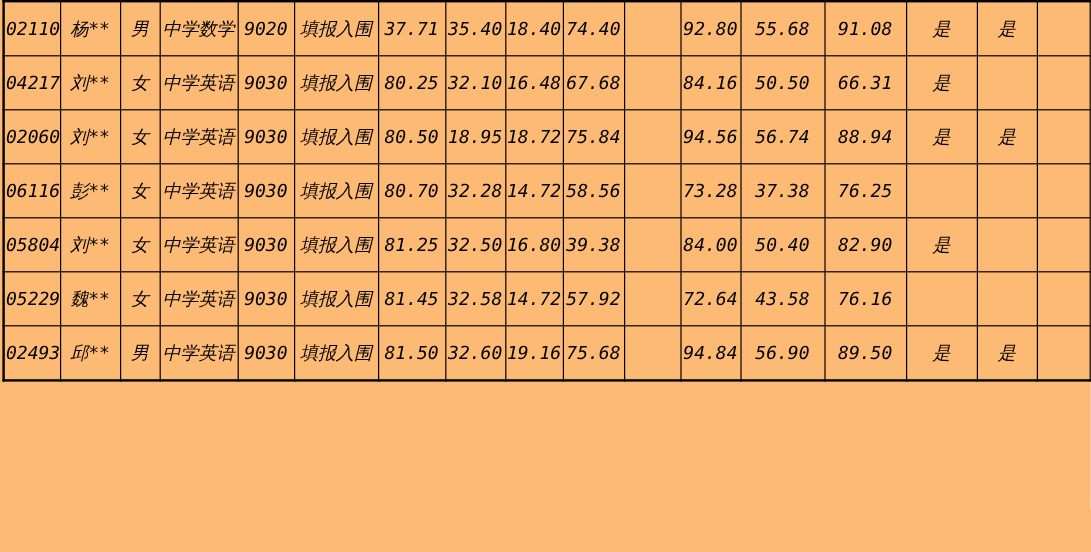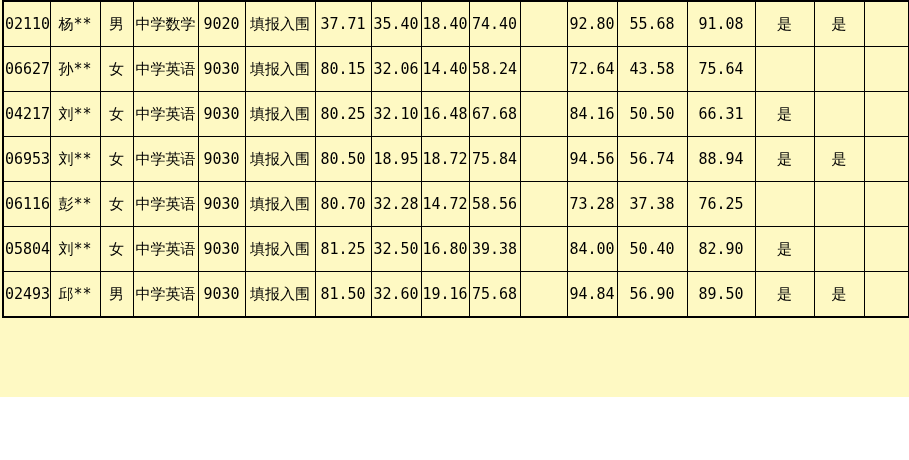--- a/index.html
+++ b/index.html
@@ -7,22 +7,23 @@
     padding: 0;
     background: #ffffff;
     width: 909px;
     height: 460px;
     overflow: hidden;
     font-family: "DejaVu Sans Mono", "Liberation Mono", monospace;
   }
   .stage {
     position: relative;
     width: 909px;
-    height: 397px;
-    background: #fef9c3;
+    height: 460px;
+    background: #fdba74;
+    font-style: italic;
   }
   table.score-table {
     position: absolute;
     left: 2px;
     top: 0;
     width: 906px;
     border-collapse: collapse;
     table-layout: fixed;
     border: 2px solid #000000;
   }
@@ -77,59 +78,40 @@
           <td>74.40</td>
           <td></td>
           <td>92.80</td>
           <td>55.68</td>
           <td>91.08</td>
           <td>是</td>
           <td>是</td>
           <td></td>
         </tr>
         <tr>
-          <td>06627</td>
-          <td>孙**</td>
-          <td>女</td>
-          <td>中学英语</td>
-          <td>9030</td>
-          <td>填报入围</td>
-          <td>80.15</td>
-          <td>32.06</td>
-          <td>14.40</td>
-          <td>58.24</td>
-          <td></td>
-          <td>72.64</td>
-          <td>43.58</td>
-          <td>75.64</td>
-          <td></td>
-          <td></td>
-          <td></td>
-        </tr>
-        <tr>
           <td>04217</td>
           <td>刘**</td>
           <td>女</td>
           <td>中学英语</td>
           <td>9030</td>
           <td>填报入围</td>
           <td>80.25</td>
           <td>32.10</td>
           <td>16.48</td>
           <td>67.68</td>
           <td></td>
           <td>84.16</td>
           <td>50.50</td>
           <td>66.31</td>
           <td>是</td>
           <td></td>
           <td></td>
         </tr>
         <tr>
-          <td>06953</td>
+          <td>02060</td>
           <td>刘**</td>
           <td>女</td>
           <td>中学英语</td>
           <td>9030</td>
           <td>填报入围</td>
           <td>80.50</td>
           <td>18.95</td>
           <td>18.72</td>
           <td>75.84</td>
           <td></td>
@@ -168,20 +150,39 @@
           <td>填报入围</td>
           <td>81.25</td>
           <td>32.50</td>
           <td>16.80</td>
           <td>39.38</td>
           <td></td>
           <td>84.00</td>
           <td>50.40</td>
           <td>82.90</td>
           <td>是</td>
+          <td></td>
+          <td></td>
+        </tr>
+        <tr>
+          <td>05229</td>
+          <td>魏**</td>
+          <td>女</td>
+          <td>中学英语</td>
+          <td>9030</td>
+          <td>填报入围</td>
+          <td>81.45</td>
+          <td>32.58</td>
+          <td>14.72</td>
+          <td>57.92</td>
+          <td></td>
+          <td>72.64</td>
+          <td>43.58</td>
+          <td>76.16</td>
+          <td></td>
           <td></td>
           <td></td>
         </tr>
         <tr>
           <td>02493</td>
           <td>邱**</td>
           <td>男</td>
           <td>中学英语</td>
           <td>9030</td>
           <td>填报入围</td>

